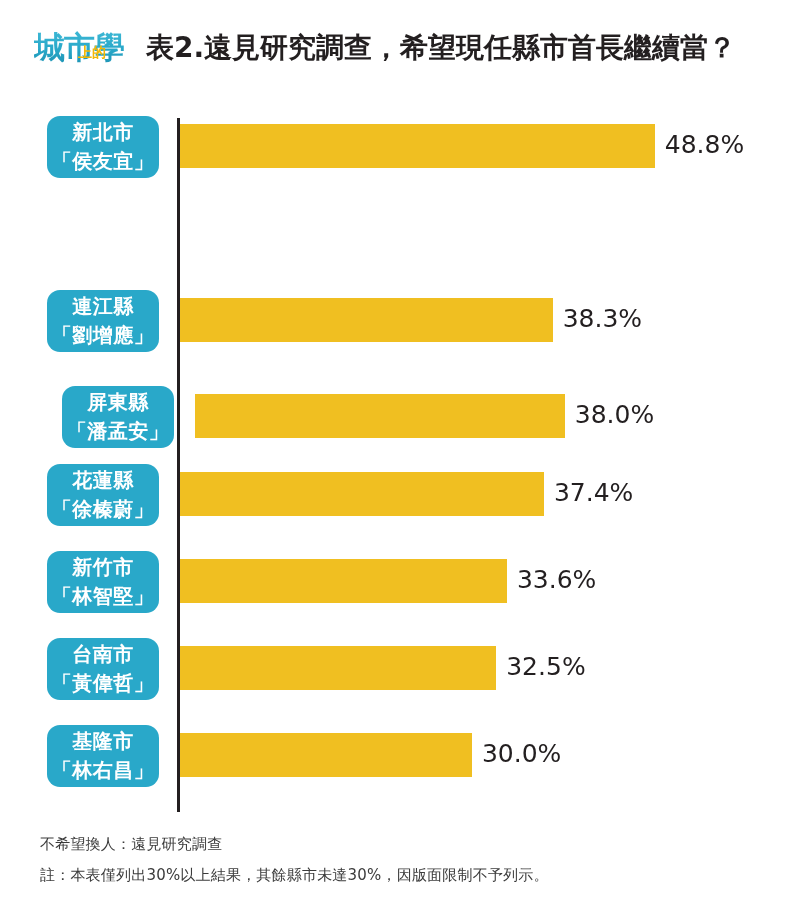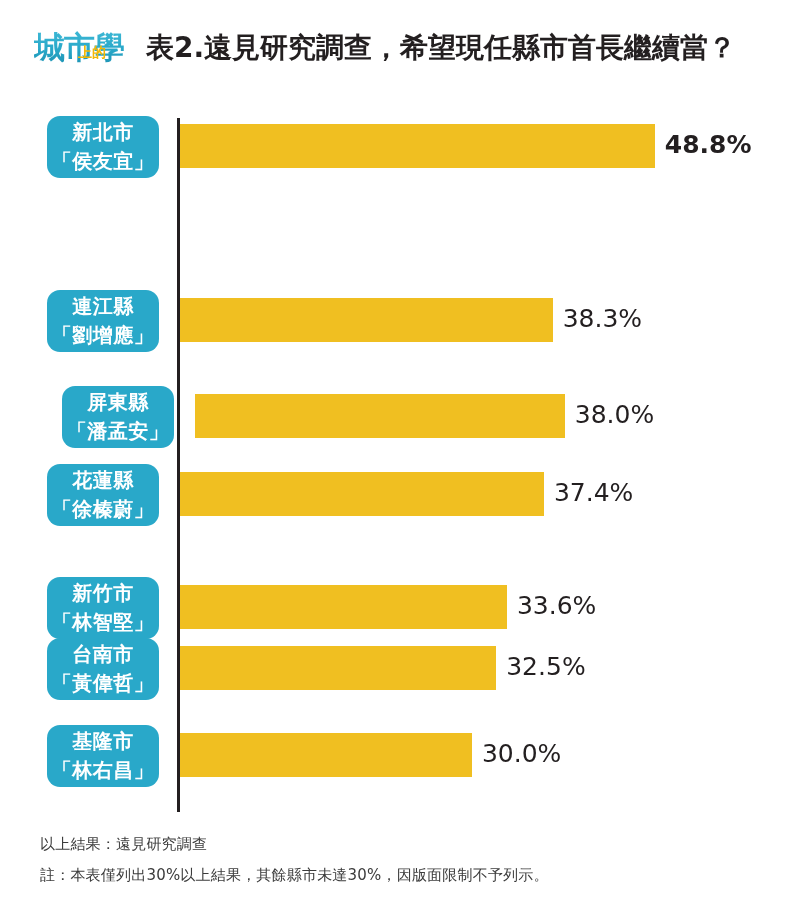--- a/index.html
+++ b/index.html
@@ -157,41 +157,41 @@
   <div class="chart-title">表2.遠見研究調查，希望現任縣市首長繼續當？</div>
 </div>
 
 <div class="plot">
   <div class="axis-line"></div>
   <div class="rows" id="rows">
       <div class="row" style="top: 8px;">
         <div class="cat-box">新北市
 「侯友宜」</div>
         <div class="bar" style="width: 474.824px; background: rgb(240, 191, 33);"></div>
-        <div class="bar-value" style="left: 664.824px; font-weight: bold;">48.8%</div>
+        <div class="bar-value" style="left: 664.824px;">48.8%</div>
       </div>
       <div class="row" style="top: 182px;">
         <div class="cat-box">連江縣
 「劉增應」</div>
         <div class="bar" style="width: 372.659px; background: rgb(240, 191, 33);"></div>
         <div class="bar-value" style="left: 562.659px;">38.3%</div>
       </div>
       <div class="row" style="top: 278px; margin-left: 15px;">
         <div class="cat-box">屏東縣
 「潘孟安」</div>
         <div class="bar" style="width: 369.74px; background: rgb(240, 191, 33);"></div>
         <div class="bar-value" style="left: 559.74px;">38.0%</div>
       </div>
       <div class="row" style="top: 356px;">
         <div class="cat-box">花蓮縣
 「徐榛蔚」</div>
         <div class="bar" style="width: 363.902px; background: rgb(240, 191, 33);"></div>
         <div class="bar-value" style="left: 553.902px;">37.4%</div>
       </div>
-      <div class="row" style="top: 469px;">
+      <div class="row" style="top: 443px;">
         <div class="cat-box">新竹市
 「林智堅」</div>
         <div class="bar" style="width: 326.928px; background: rgb(240, 191, 33);"></div>
         <div class="bar-value" style="left: 516.928px;">33.6%</div>
       </div>
       <div class="row" style="top: 530px;">
         <div class="cat-box">台南市
 「黃偉哲」</div>
         <div class="bar" style="width: 316.225px; background: rgb(240, 191, 33);"></div>
         <div class="bar-value" style="left: 506.225px;">32.5%</div>
@@ -199,15 +199,15 @@
       <div class="row" style="top: 617px;">
         <div class="cat-box">基隆市
 「林右昌」</div>
         <div class="bar" style="width: 291.9px; background: rgb(240, 191, 33);"></div>
         <div class="bar-value" style="left: 481.9px; text-align: center;">30.0%</div>
       </div>
     </div>
 </div>
 
 <div class="footer">
-  <div class="footer-line">以上結果：遠見研究調查</div>
+  <div class="footer-line">不希望換人：遠見研究調查</div>
   <div class="footer-line">註：本表僅列出30%以上結果，其餘縣市未達30%，因版面限制不予列示。</div>
 </div>
 
 </body></html>

